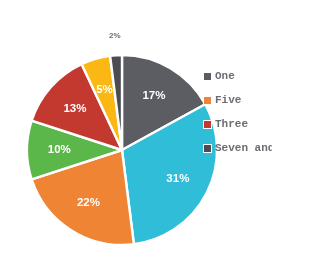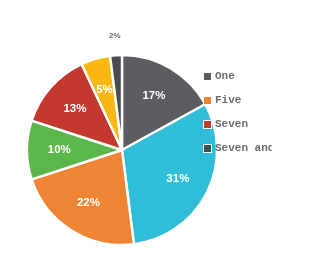--- a/index.html
+++ b/index.html
@@ -111,21 +111,21 @@
       <div class="legend-row">
         <span class="legend-swatch" style="background: rgb(91, 93, 98);"></span>
         <span class="legend-label">One</span>
       </div>
       <div class="legend-row">
         <span class="legend-swatch" style="background: rgb(238, 132, 52);"></span>
         <span class="legend-label">Five</span>
       </div>
       <div class="legend-row">
         <span class="legend-swatch" style="background: rgb(195, 57, 47);"></span>
-        <span class="legend-label">Seven</span>
+        <span class="legend-label">Three</span>
       </div>
       <div class="legend-row">
         <span class="legend-swatch" style="background: rgb(74, 76, 81);"></span>
         <span class="legend-label">Seven and ...</span>
       </div>
     </div>
 
 </div>
 
 </body></html>

